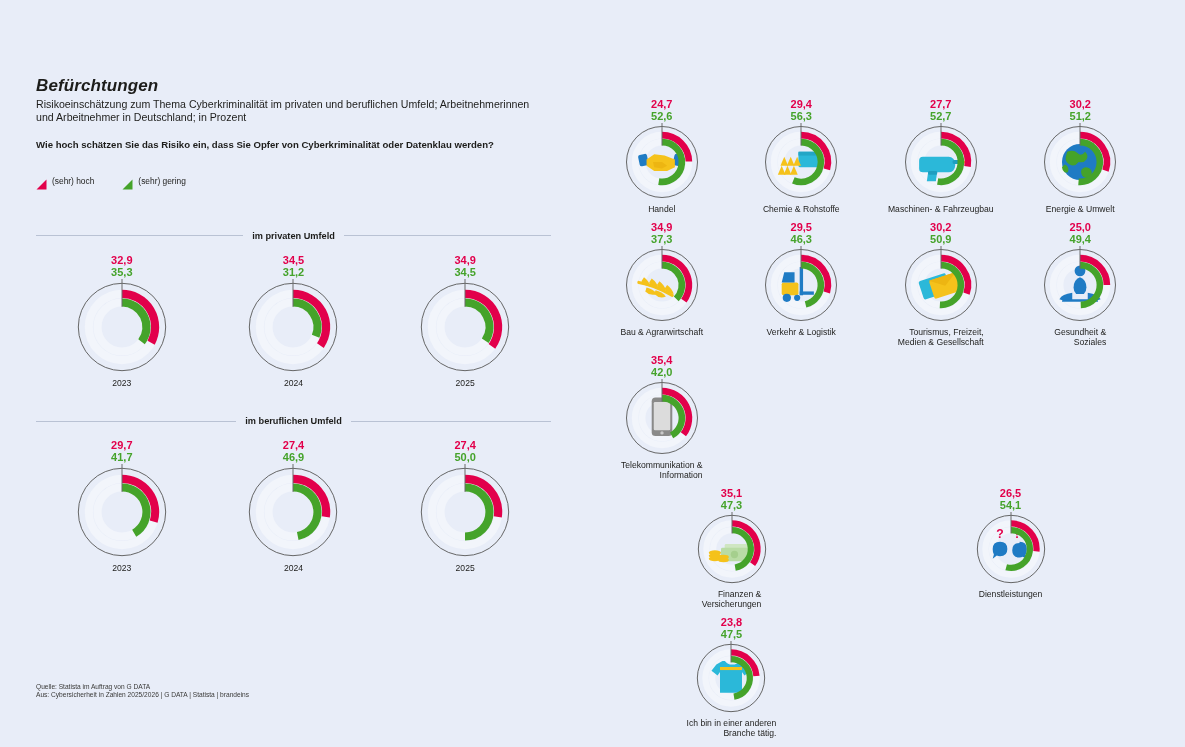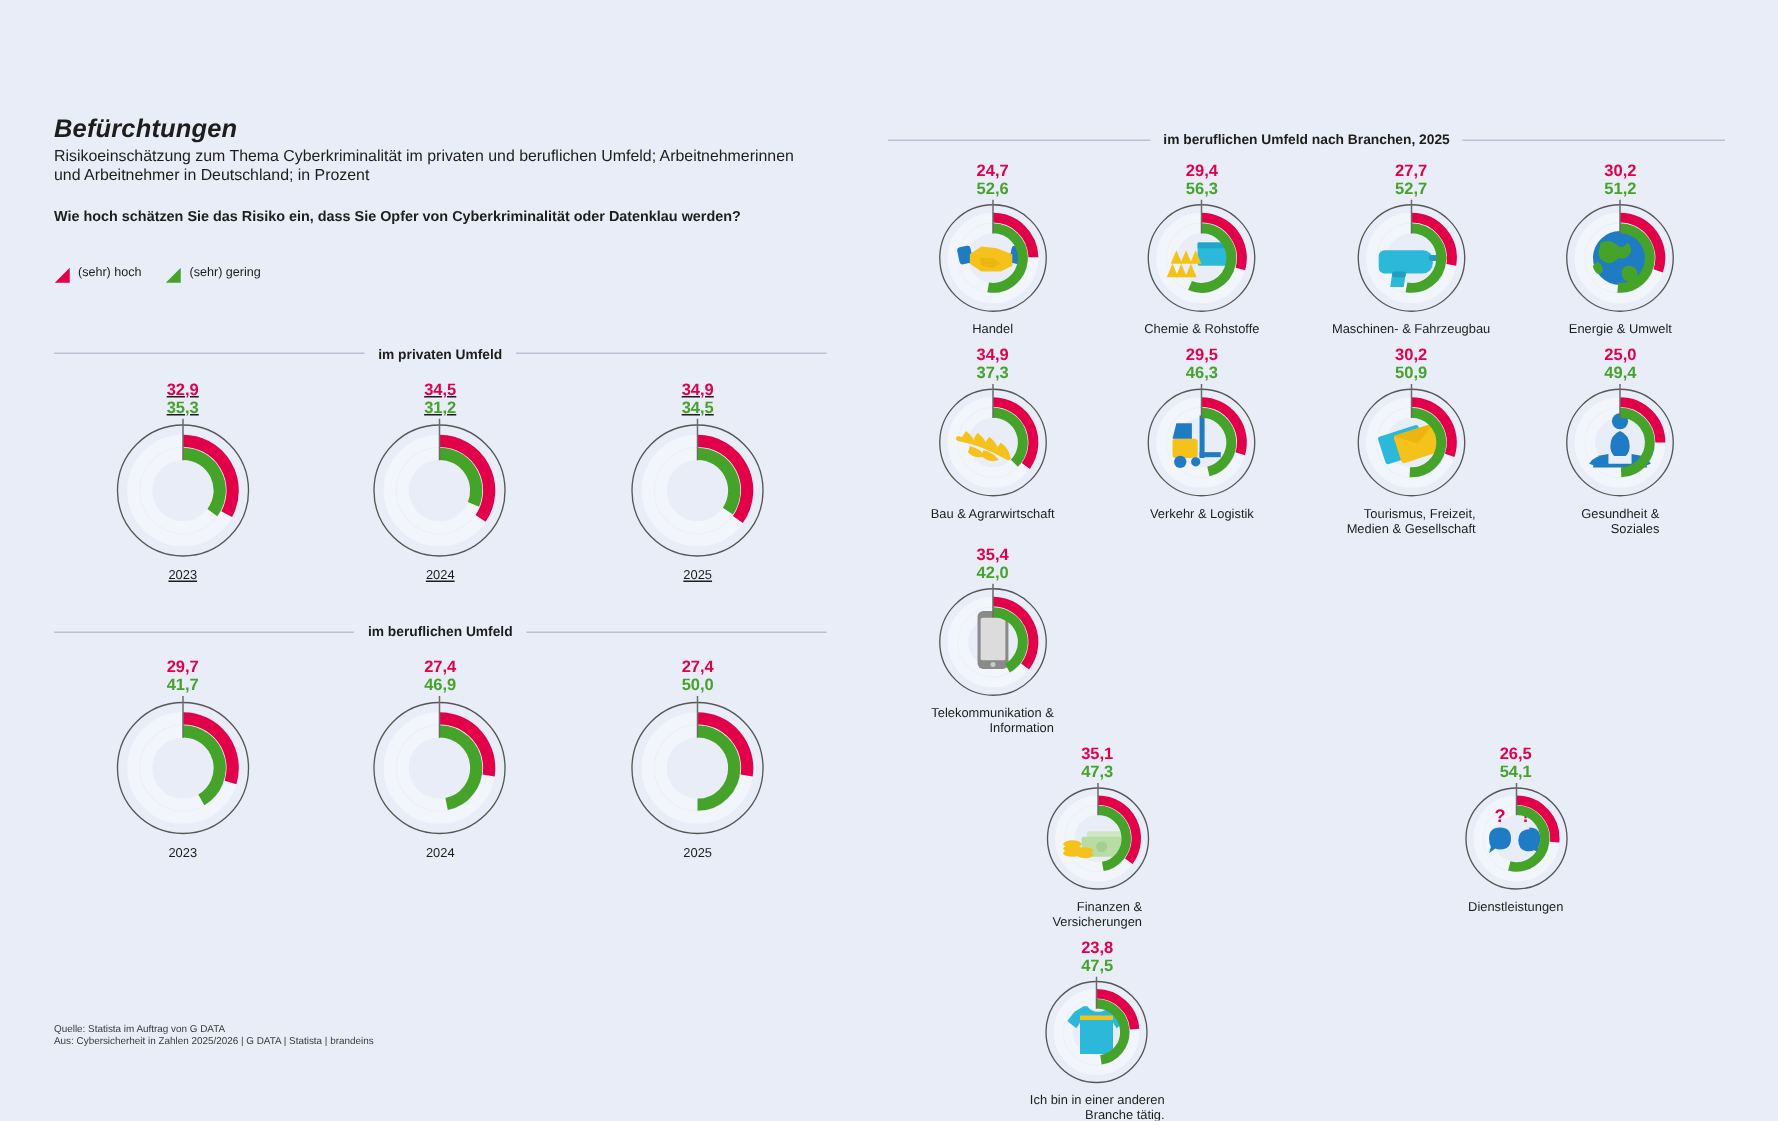--- a/index.html
+++ b/index.html
@@ -24,21 +24,21 @@
   .subtitle {
     font-size:10.6px; line-height:13.4px; font-weight:400;
     color:#1d1d1b; margin:0; max-width:500px;
   }
   .question {
     font-size:9.6px; font-weight:bold; color:#1d1d1b;
     margin-top:14px;
   }
 
   
-  .legend { display:flex; gap:16px; margin-top:26px; align-items:center; }
+  .legend { display:flex; gap:28px; margin-top:26px; align-items:center; }
   .legend-item { display:flex; align-items:center; gap:5px; }
   .legend-mark { width:11px; height:11px; display:block; }
   .legend-label { font-size:8.4px; color:#1d1d1b; }
 
   
   .sec-head {
     display:flex; align-items:center; gap:9px;
     font-size:9.2px; font-weight:bold; color:#1d1d1b;
     white-space:nowrap;
   }
@@ -101,21 +101,21 @@
         </span>
         <span class="legend-label">(sehr) gering</span>
       </div>
     </div>
 
     <div style="margin-top:44px;" class="sec-head">
       <span class="rule"></span>
       <span>im privaten Umfeld</span>
       <span class="rule"></span>
     </div>
-    <div class="donut-row" id="row-private" style="margin-top:13px;text-decoration:underline;">
+    <div class="donut-row" id="row-private" style="margin-top:13px;">
         <div class="donut-unit">
     <div class="donut-vals">
       <span class="val-high">32,9</span>
       <span class="val-low">35,3</span>
     </div>
 
   <svg class="donut-svg" width="96" height="96" viewBox="0 0 96 96">
     <circle cx="48" cy="48" r="43.68" fill="none" stroke="#575756" stroke-width="0.9"></circle>
     <circle cx="48" cy="48" r="33.12" fill="none" stroke="#f2f5fb" stroke-width="8.16"></circle>
     <circle cx="48" cy="48" r="24.48" fill="none" stroke="#f2f5fb" stroke-width="8.16"></circle>
@@ -216,25 +216,20 @@
     <path d="M 48 14.880000000000003 A 33.12 33.12 0 0 1 80.74414578571971 52.97547151167946" fill="none" stroke="#e2004b" stroke-width="8.16" stroke-linecap="butt"></path>
     <path d="M 48 23.52 A 24.48 24.48 0 0 1 48 72.48" fill="none" stroke="#45a32a" stroke-width="8.16" stroke-linecap="butt"></path>
     <line x1="48" y1="0" x2="48" y2="27.84" stroke="#6b6b6a" stroke-width="1"></line>
   </svg>
     <div class="donut-cap" style="max-width:120px">2025</div>
         </div>
       </div>
   </div>
 
   <div class="right-col">
-    <div class="sec-head">
-      <span class="rule"></span>
-      <span>im beruflichen Umfeld nach Branchen, 2025</span>
-      <span class="rule"></span>
-    </div>
     <div class="branch-grid" id="grid-branches-a">
         <div class="donut-unit">
     <div class="donut-vals">
       <span class="val-high">24,7</span>
       <span class="val-low">52,6</span>
     </div>
 
   <svg class="donut-svg" width="78" height="78" viewBox="0 0 78 78">
     <circle cx="39" cy="39" r="35.49" fill="none" stroke="#575756" stroke-width="0.9"></circle>
     <circle cx="39" cy="39" r="26.909999999999997" fill="none" stroke="#f2f5fb" stroke-width="6.630000000000001"></circle>

